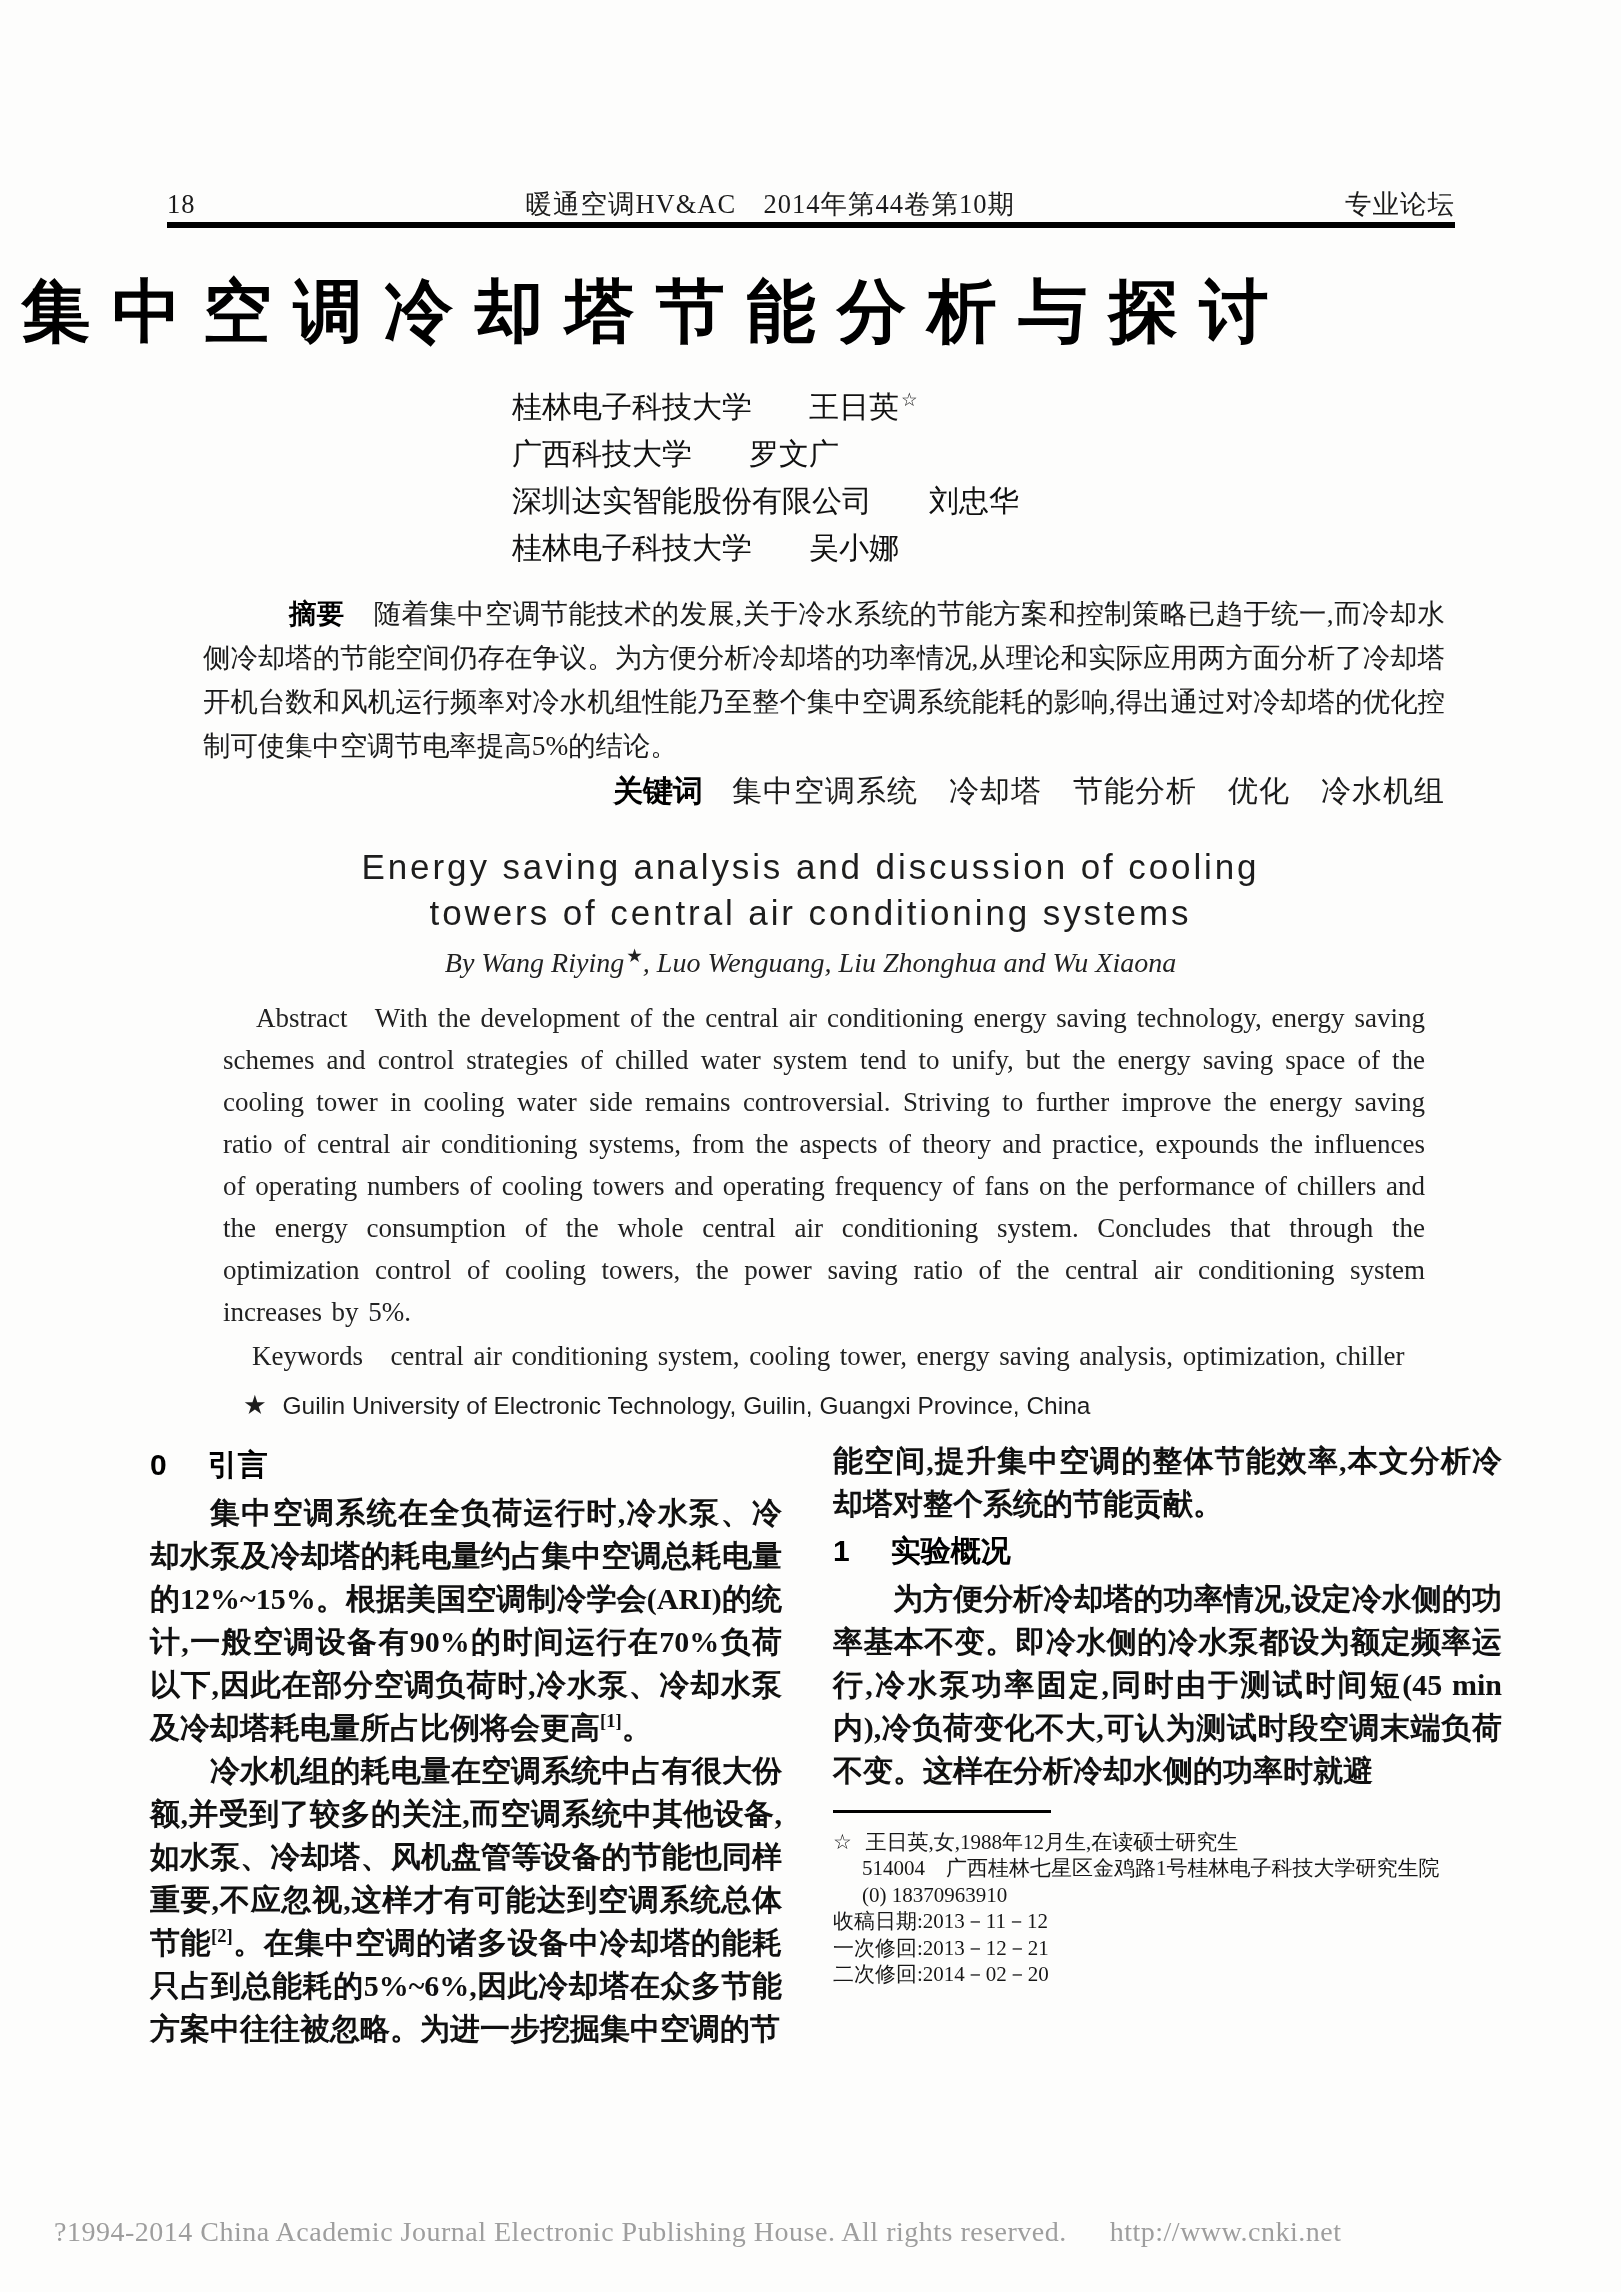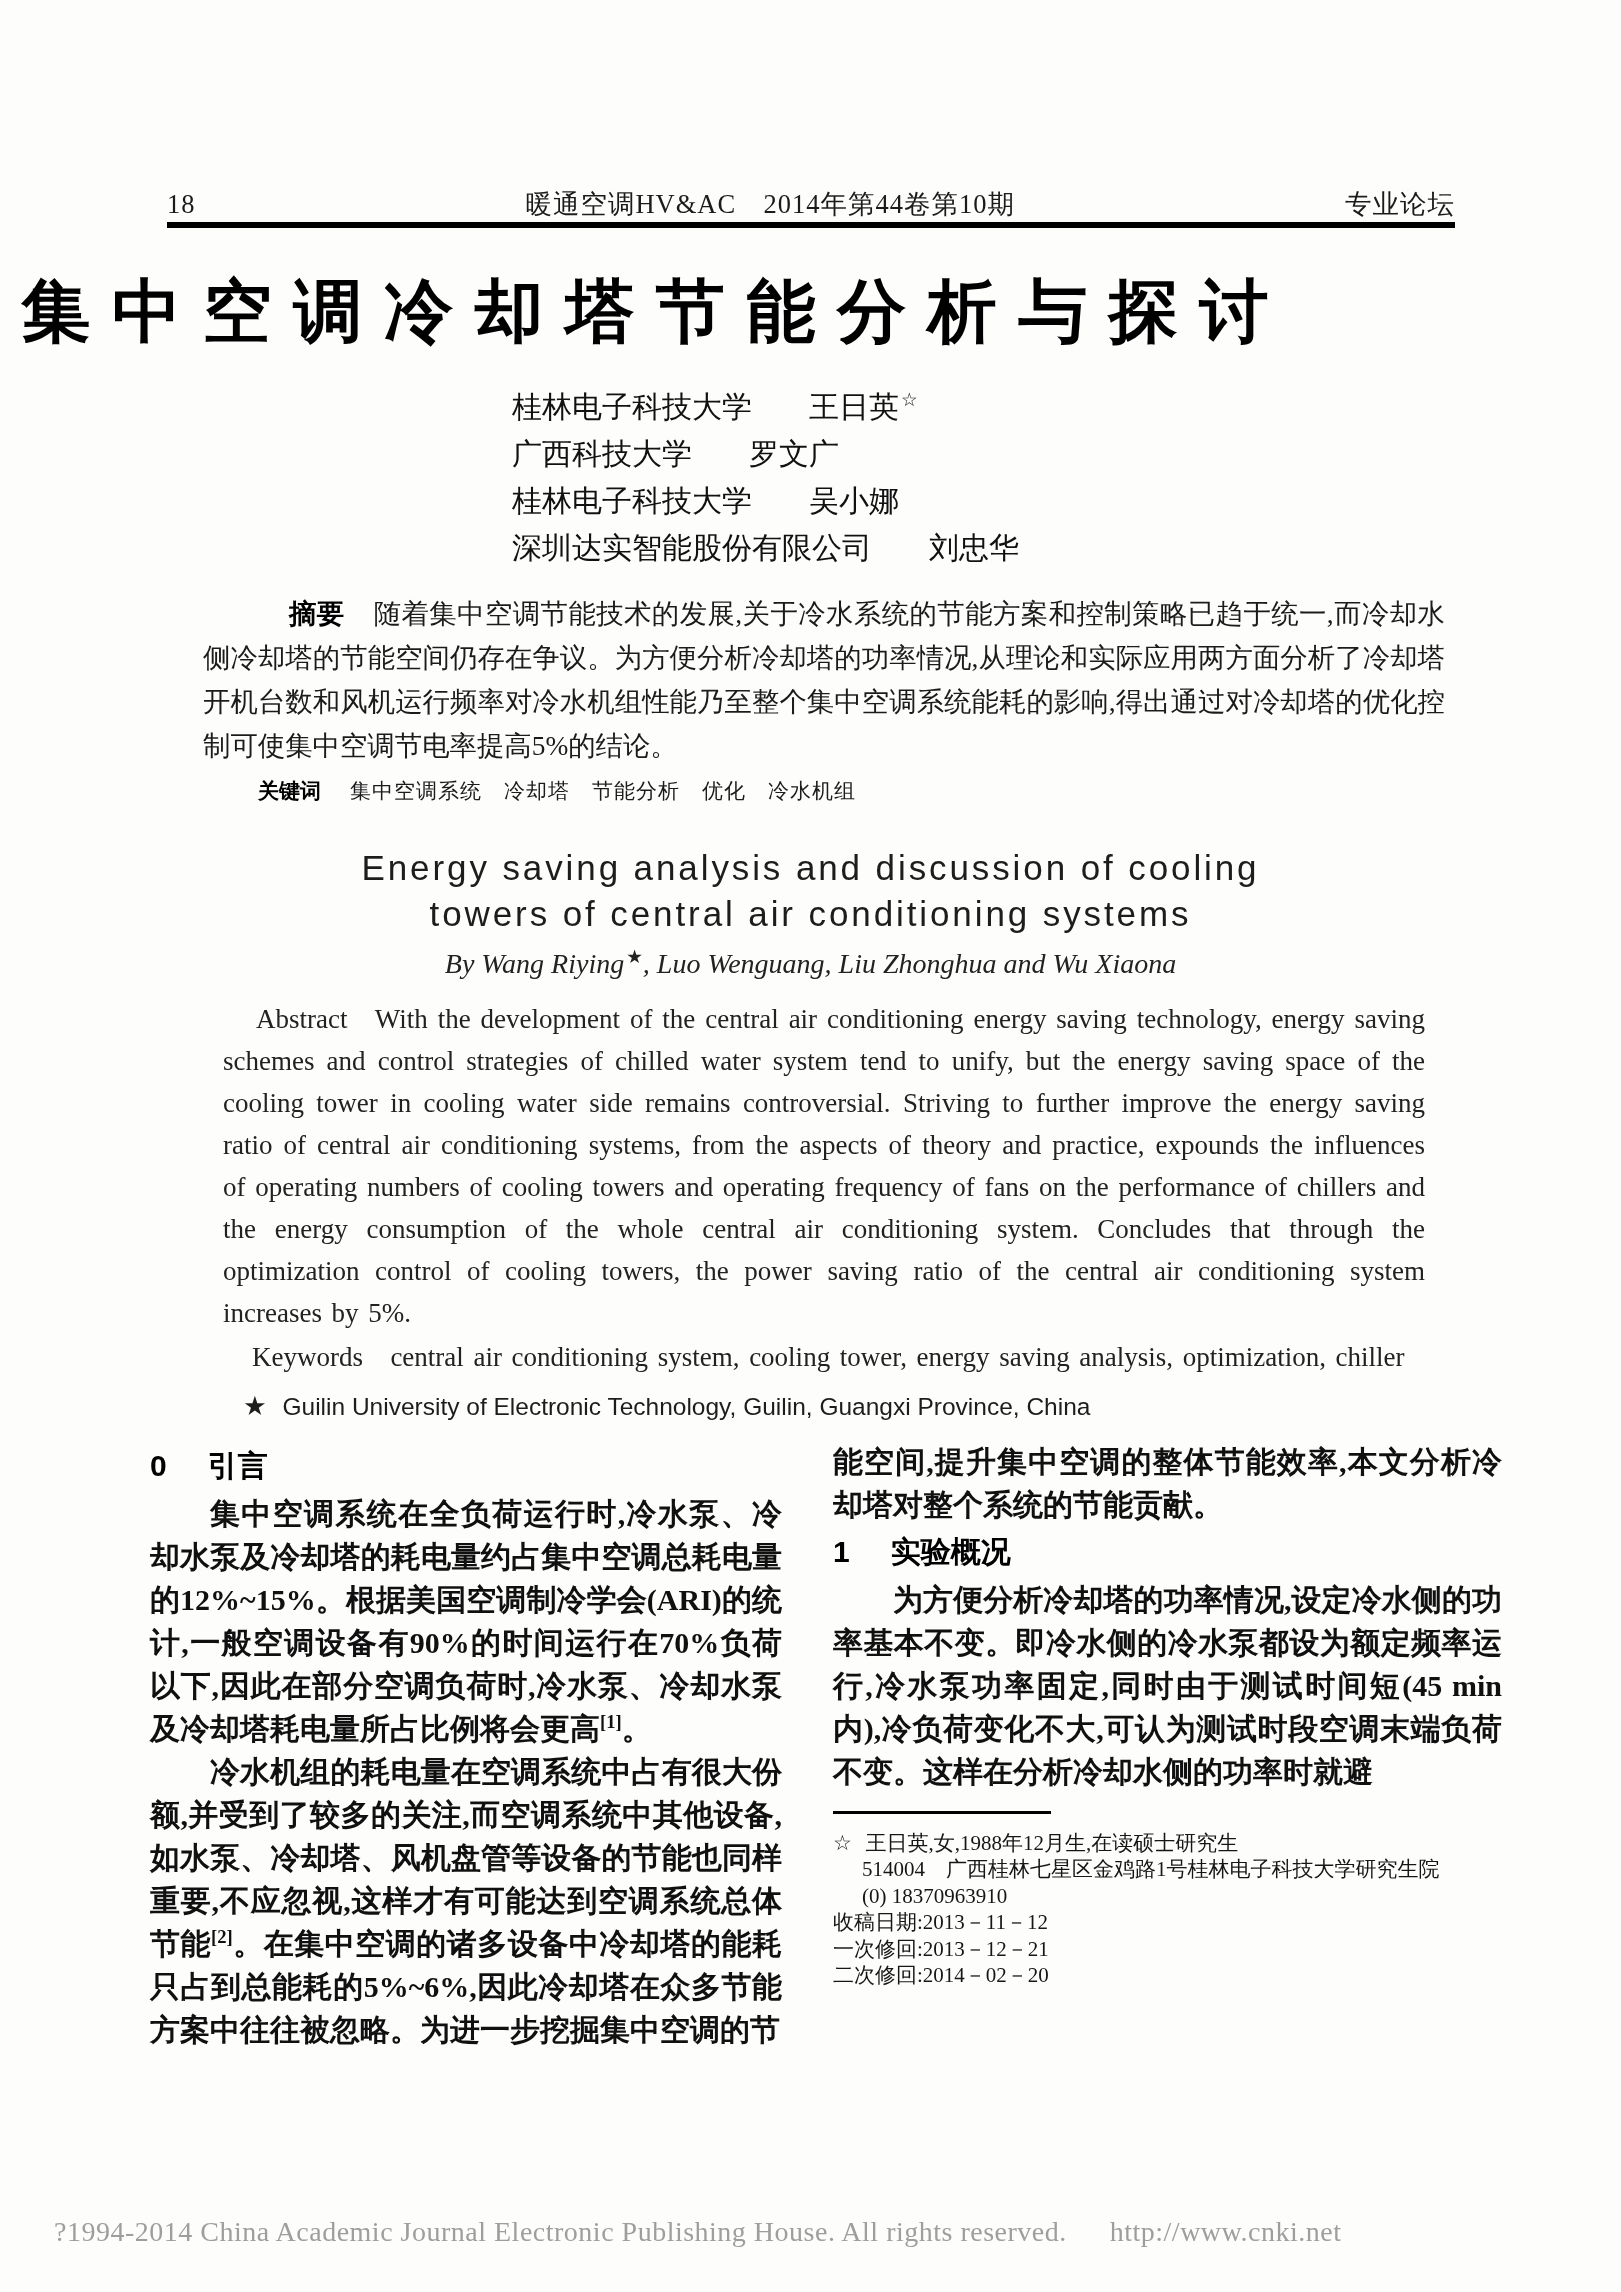--- a/index.html
+++ b/index.html
@@ -31,21 +31,21 @@
   .author-name { margin-left:57px; }
   .author-marker { font-size:18.6px; vertical-align:super; margin-left:2px; }
   .abs-cn {
     margin:23.5px 176px 0 203px; font-size:27.4px; line-height:44px;
     text-align:justify; text-indent:86px; font-weight:500;
   }
   .abs-cn .lbl, .kw-cn .lbl {
     font-family:"Liberation Sans","DejaVu Sans",sans-serif;
     font-weight:700; margin-right:29px; color:#000;
   }
-  .kw-cn { margin:0 176px 0 203px; font-size:21px; line-height:45px; text-indent:55px; font-weight:500; }
+  .kw-cn { margin:0 176px 0 203px; font-size:30px; line-height:45px; text-indent:55px; font-weight:500;text-align:right; }
   .kw-cn .kw-text { letter-spacing:1px; }
   .title-en {
     margin:31px 4px 0; text-align:center; font-weight:400;
     font-family:"Liberation Sans","DejaVu Sans",sans-serif;
     font-size:35px; line-height:46px; letter-spacing:2.9px; color:#1d1d1d;
   }
   .byline { margin:9.8px 0 0; text-align:center; font-style:italic; font-size:28px; color:#222; }
   .byline .author-marker { font-style:normal; }
   .abs-en {
     margin:17.6px 196px 0 223px; font-size:27px; line-height:42px;
@@ -107,24 +107,24 @@
     <h1 class="title-cn">集中空调冷却塔节能分析与探讨</h1>
 
     <div class="authors">
       <div class="author-row">
         <span>桂林电子科技大学</span><span class="author-name">王日英</span><sup class="author-marker">☆</sup>
       </div>
       <div class="author-row">
         <span>广西科技大学</span><span class="author-name">罗文广</span><sup class="author-marker"></sup>
       </div>
       <div class="author-row">
+        <span>深圳达实智能股份有限公司</span><span class="author-name">刘忠华</span><sup class="author-marker"></sup>
+      </div>
+      <div class="author-row">
         <span>桂林电子科技大学</span><span class="author-name">吴小娜</span><sup class="author-marker"></sup>
-      </div>
-      <div class="author-row">
-        <span>深圳达实智能股份有限公司</span><span class="author-name">刘忠华</span><sup class="author-marker"></sup>
       </div>
     </div>
 
     <p class="abs-cn">
       <span class="lbl">摘要</span><span>随着集中空调节能技术的发展,关于冷水系统的节能方案和控制策略已趋于统一,而冷却水侧冷却塔的节能空间仍存在争议。为方便分析冷却塔的功率情况,从理论和实际应用两方面分析了冷却塔开机台数和风机运行频率对冷水机组性能乃至整个集中空调系统能耗的影响,得出通过对冷却塔的优化控制可使集中空调节电率提高5%的结论。</span>
     </p>
 
     <p class="kw-cn">
       <span class="lbl">关键词</span><span class="kw-text">集中空调系统　冷却塔　节能分析　优化　冷水机组</span>
     </p>

